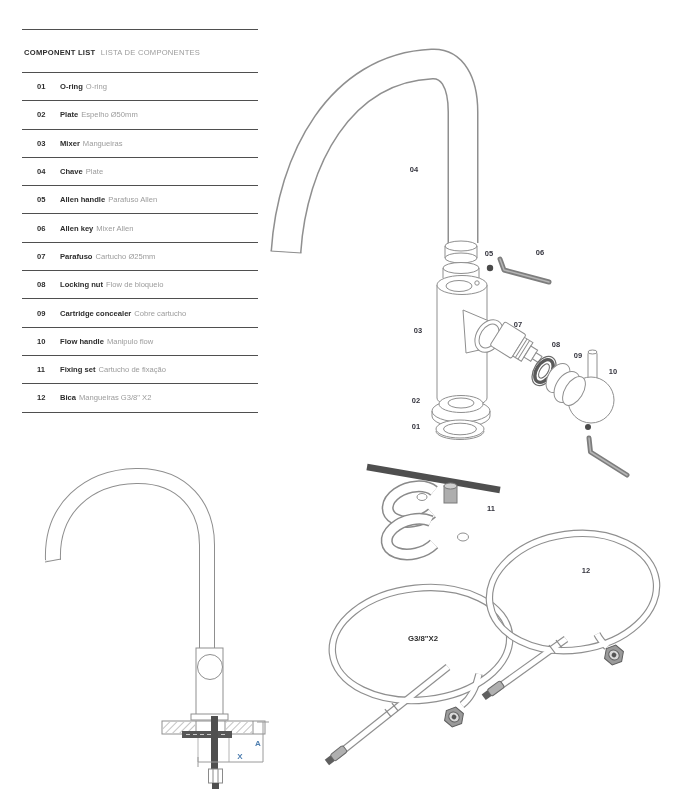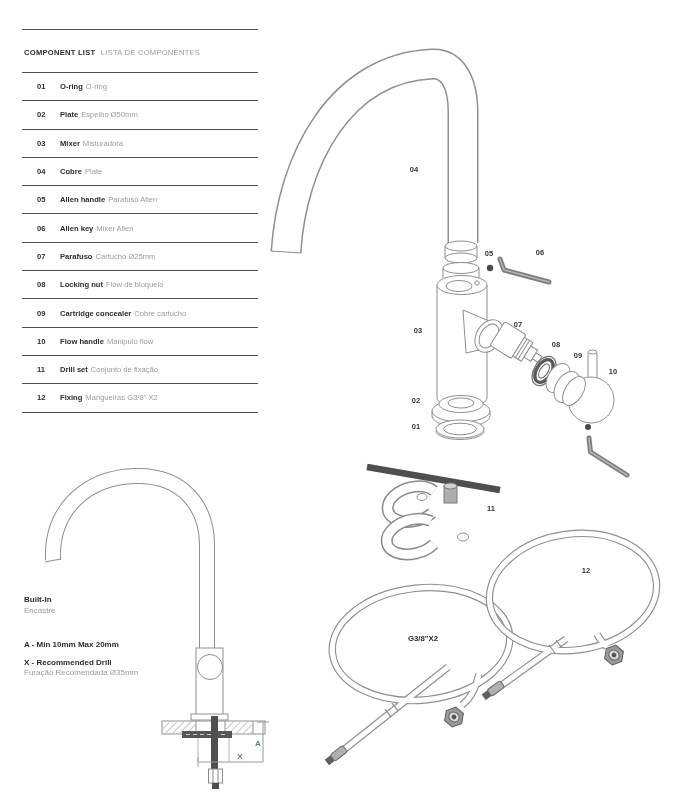--- a/index.html
+++ b/index.html
@@ -51,25 +51,25 @@
       <span class="pt">O-ring</span>
     </div>
     <div class="crow">
       <span class="num">02</span>
       <span class="en">Plate</span>
       <span class="pt">Espelho Ø50mm</span>
     </div>
     <div class="crow">
       <span class="num">03</span>
       <span class="en">Mixer</span>
-      <span class="pt">Misturadora</span>
+      <span class="pt">Mangueiras</span>
     </div>
     <div class="crow">
       <span class="num">04</span>
-      <span class="en">Cobre</span>
+      <span class="en">Chave</span>
       <span class="pt">Plate</span>
     </div>
     <div class="crow">
       <span class="num">05</span>
       <span class="en">Allen handle</span>
       <span class="pt">Parafuso Allen</span>
     </div>
     <div class="crow">
       <span class="num">06</span>
       <span class="en">Allen key</span>
@@ -90,37 +90,30 @@
       <span class="en">Cartridge concealer</span>
       <span class="pt">Cobre cartucho</span>
     </div>
     <div class="crow">
       <span class="num">10</span>
       <span class="en">Flow handle</span>
       <span class="pt">Manipulo flow</span>
     </div>
     <div class="crow">
       <span class="num">11</span>
-      <span class="en">Drill set</span>
-      <span class="pt">Conjunto de fixação</span>
+      <span class="en">Fixing set</span>
+      <span class="pt">Cartucho de fixação</span>
     </div>
     <div class="crow">
       <span class="num">12</span>
-      <span class="en">Fixing</span>
+      <span class="en">Bica</span>
       <span class="pt">Mangueiras G3/8" X2</span>
     </div>
   </div>
 
-  <div class="binotes">
-    <div class="b-title">Built-In</div>
-    <div class="b-sub">Encastre</div>
-    <div class="note-a">A - Min 10mm Max 20mm</div>
-    <div class="note-x">X - Recommended Drill</div>
-    <div class="note-x-pt">Furação Recomendada Ø35mm</div>
-  </div>
 
   <svg width="686" height="800" viewBox="0 0 686 800">
     <defs>
       <pattern id="hatch" width="5" height="5" patternUnits="userSpaceOnUse" patternTransform="rotate(45)">
         <line x1="0" y1="0" x2="0" y2="5" stroke="#8a8a8a" stroke-width="1"></line>
       </pattern>
     </defs>
 
     <g>
 

